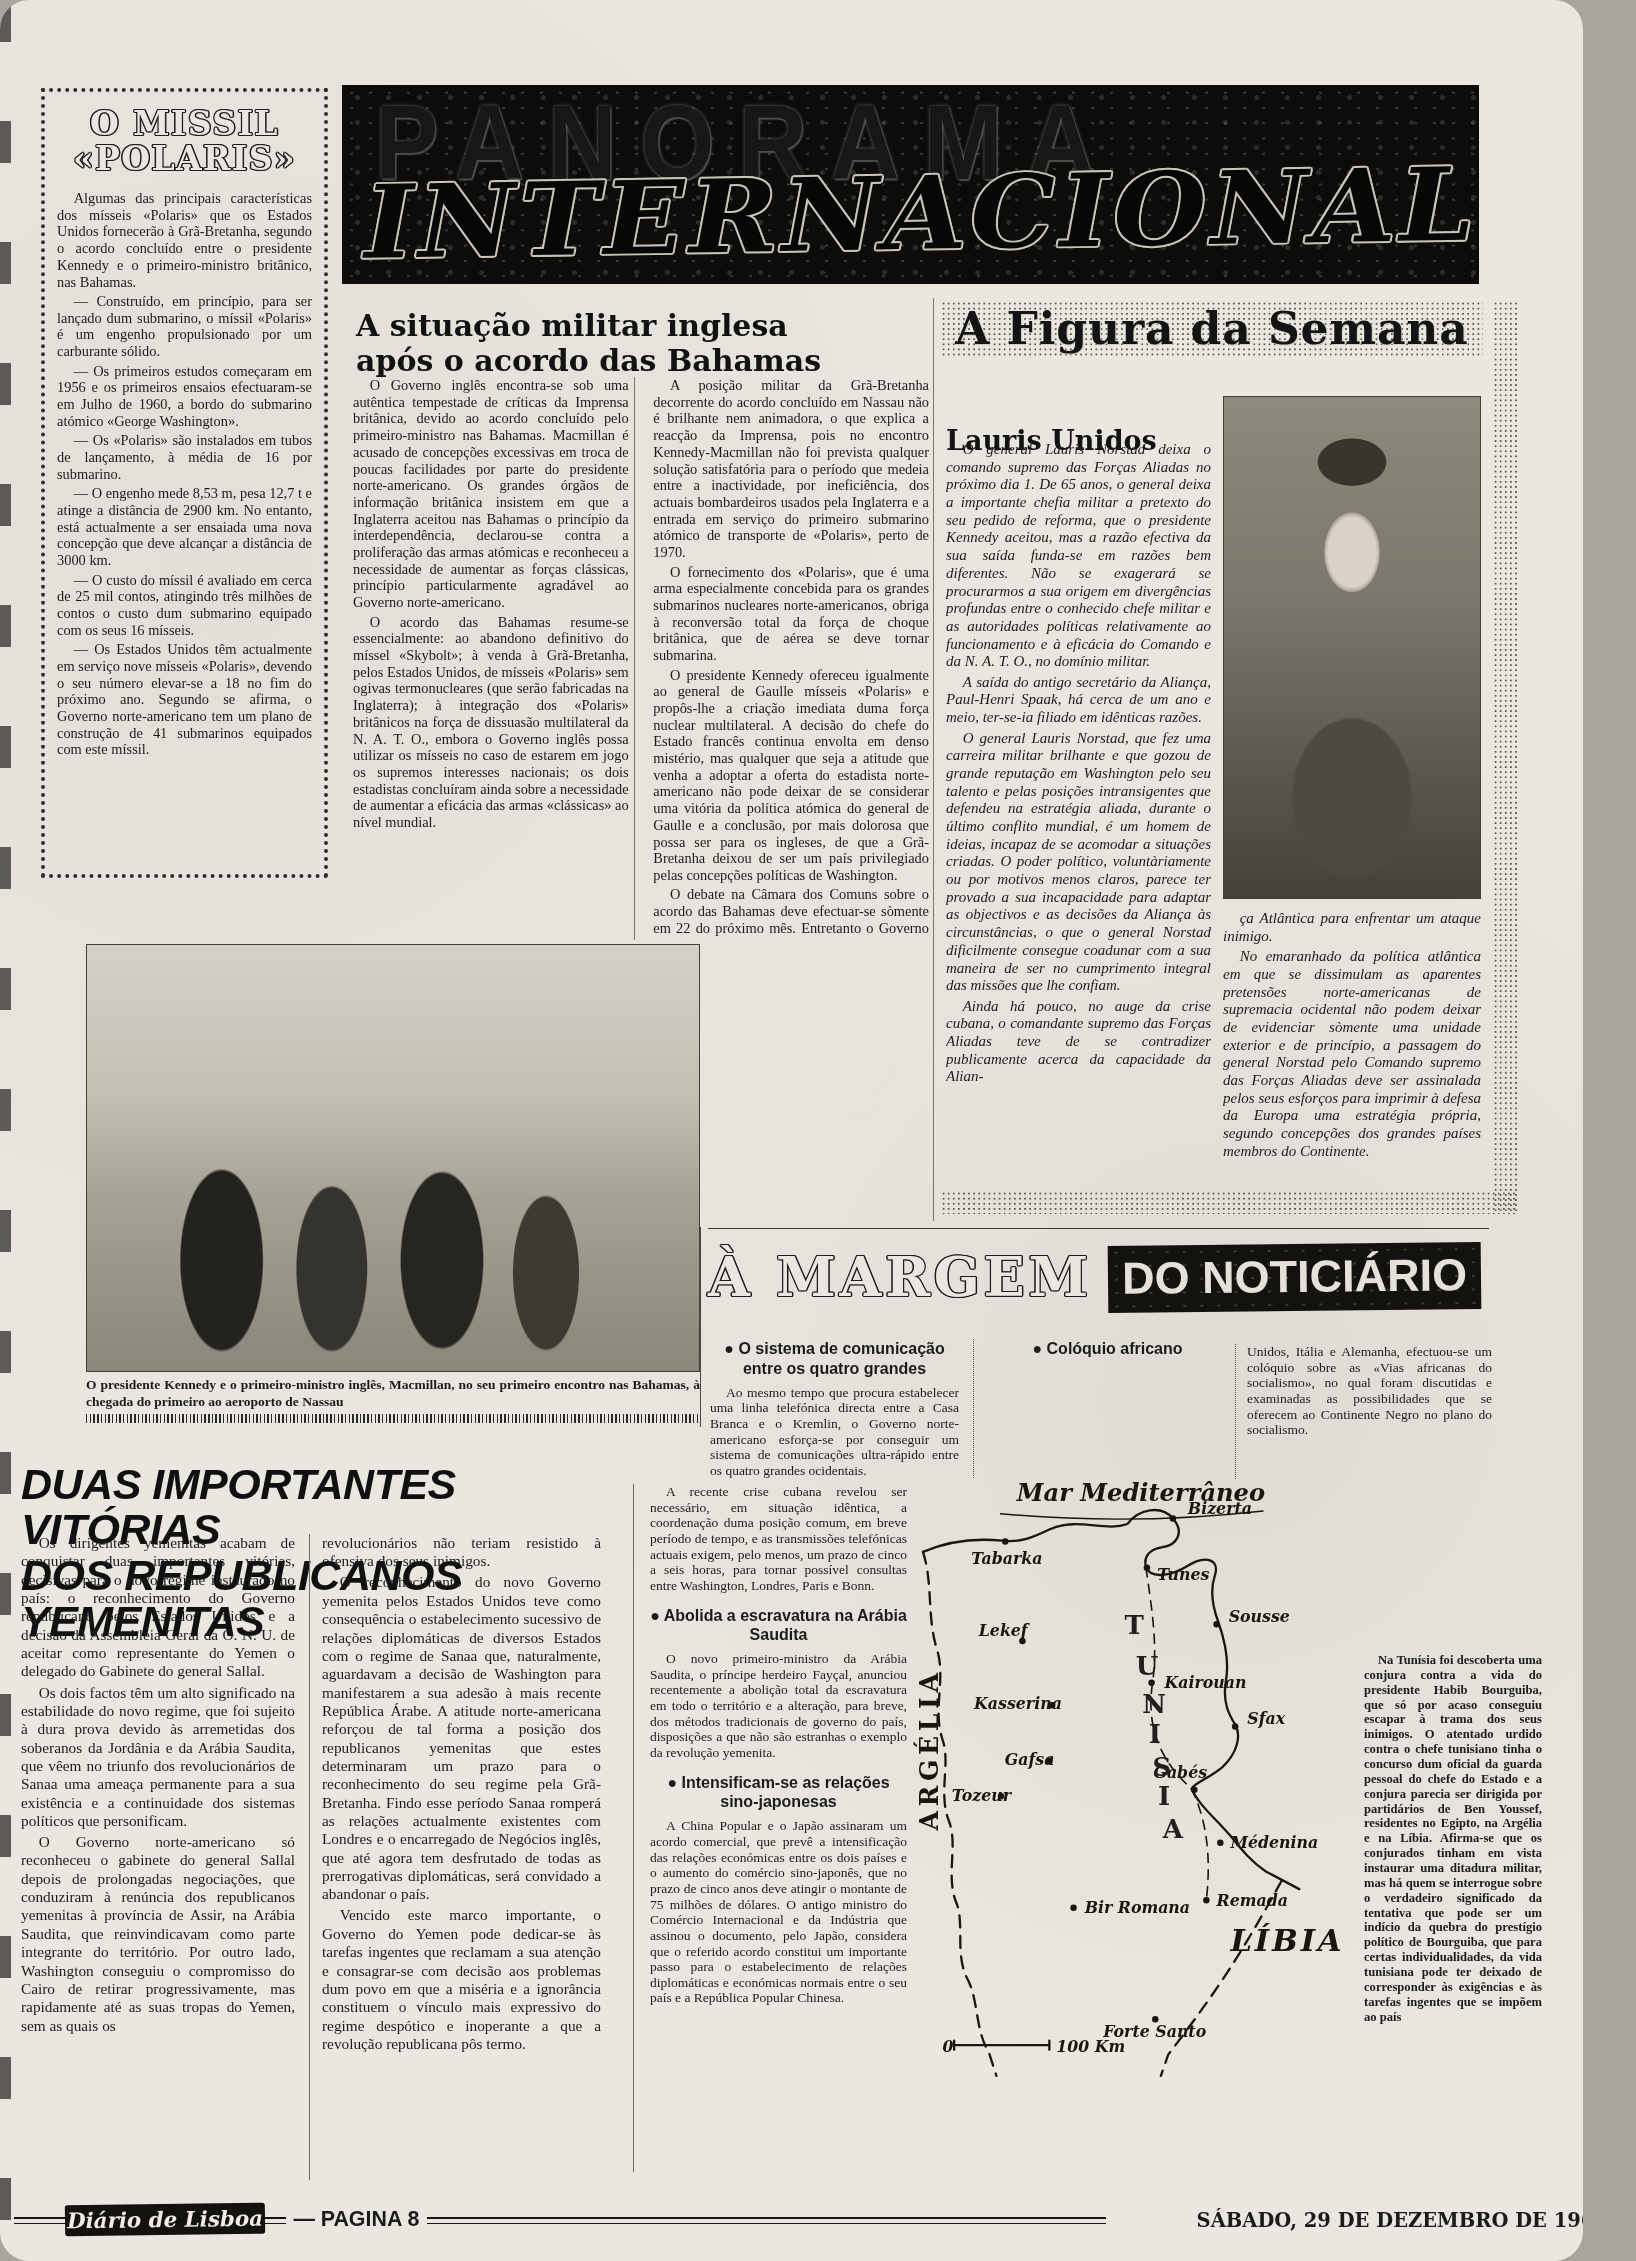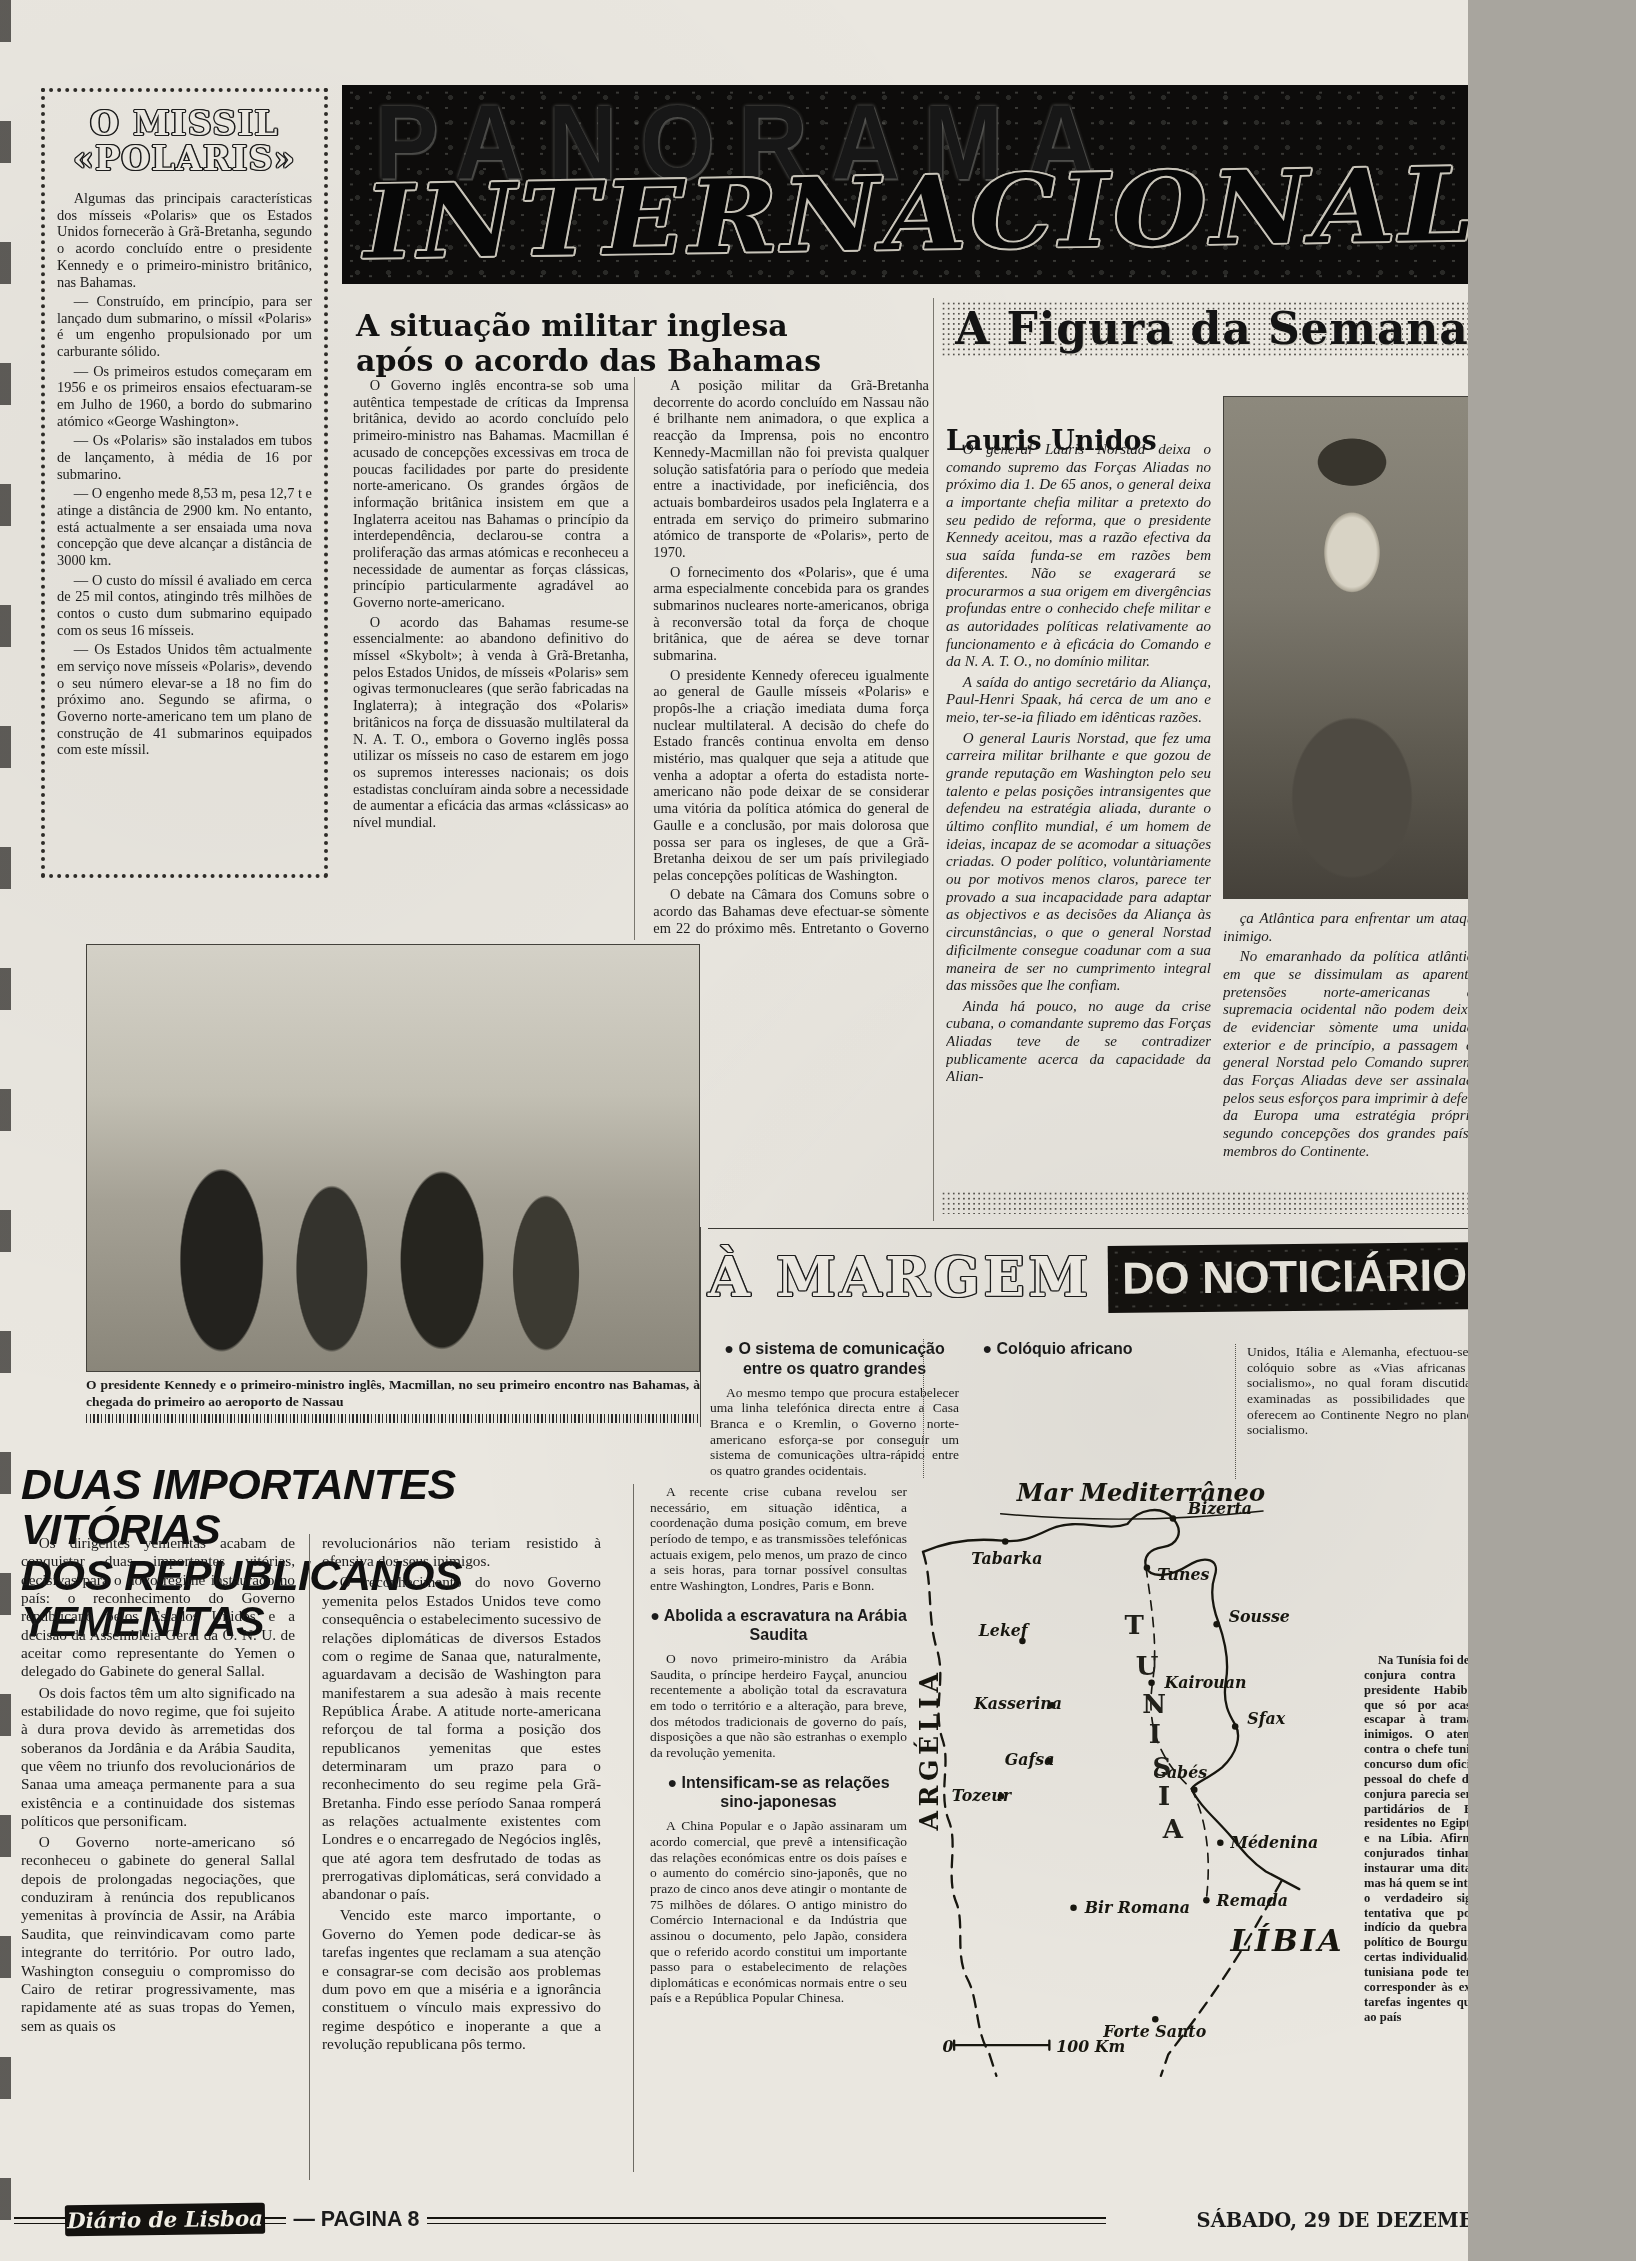--- a/index.html
+++ b/index.html
@@ -1,19 +1,19 @@
 <!DOCTYPE html>
 <html style="font-size:7.4px"><head>
 <meta charset="utf-8">
 <style>
   html,body{margin:0;padding:0;background:#a8a59e;}
-  #page{position:relative;width:1468px;height:2261px;background:#eae7e0;overflow:hidden;
+  #page{position:relative;width:1583px;height:2261px;background:#eae7e0;overflow:hidden;
         font-family:"Liberation Serif",serif;color:#1b1b1b;
         background-image:radial-gradient(circle at 15% 25%, rgba(0,0,0,.035), transparent 42%),
-                         radial-gradient(circle at 78% 62%, rgba(0,0,0,.05), transparent 38%);}
+                         radial-gradient(circle at 78% 62%, rgba(0,0,0,.05), transparent 38%);border-radius:29px;}
   .abs{position:absolute;}
   .col{overflow:hidden;}
   .bodytext{font-size:14.4px;line-height:1.16;text-align:justify;}
   .bodytext p{margin:0;text-indent:16.7px;}
   .bodytext p + p{margin-top:2.8px;}
   .dots{background-image:radial-gradient(#55524c 26%, transparent 31%);background-size:5.1px 5.1px;}
   .hollow{color:#eae7e0;text-shadow:1.4px 0 0 #1d1d1d,-1.4px 0 0 #1d1d1d,0 1.4px 0 #1d1d1d,0 -1.4px 0 #1d1d1d,
           0.9px 0.9px 0 #1d1d1d,-0.9px -0.9px 0 #1d1d1d,0.9px -0.9px 0 #1d1d1d,-0.9px 0.9px 0 #1d1d1d;}
 
   
@@ -84,21 +84,21 @@
   .margem-l2{font-family:"Liberation Sans",sans-serif;font-weight:700;font-size:45px;color:#e4e1d8;background-color:#14120f;
     background-image:radial-gradient(rgba(120,120,115,.4) 10%, transparent 12%);background-size:17px 13.5px;
     padding:6.5px 14px 8.4px;white-space:nowrap;transform:rotate(-.6deg);}
 
   
   .brief-title{font-family:"Liberation Sans",sans-serif;font-weight:700;font-size:16px;line-height:1.22;margin:0 0 6.5px;text-align:center;}
   .brief{font-size:13.5px;line-height:1.16;text-align:justify;}
   .brief p{margin:0;text-indent:16px;}
   .brief-comm-top{left:710px;top:1339px;width:249px;height:140px;}
   .brief-comm-bottom{left:650px;top:1484px;width:257px;height:695px;}
-  .brief-coloquio{left:923px;top:1339px;width:245px;height:139px;border-left:1.4px dotted #55534c;padding-left:11px;}
+  .brief-coloquio{left:973px;top:1339px;width:245px;height:139px;border-left:1.4px dotted #55534c;padding-left:11px;}
   .brief-cont{left:1235px;top:1344px;width:245px;height:135px;border-left:1.4px dotted #55534c;padding-left:11px;}
   .brief-comm-bottom .brief-title{margin-top:12px;}
   .vrule-briefs{left:633px;top:1484px;height:688px;border-left:0.9px solid #6e6b64;}
 
   
   .yemen-headline{left:21px;top:1433px;width:632px;font-family:"Liberation Sans",sans-serif;font-weight:700;
     font-style:italic;font-size:43px;line-height:1.06;letter-spacing:-0.5px;color:#101010;}
   .yemen-c1{left:21px;top:1534px;width:274px;height:646px;font-size:15.3px;line-height:1.2;}
   .yemen-c2{left:309px;top:1534px;width:279px;height:646px;font-size:15.3px;line-height:1.2;border-left:0.9px solid #6e6b64;padding-left:12px;box-sizing:content-box;}
   .yemen-c1 p,.yemen-c2 p{text-indent:17.7px;}

